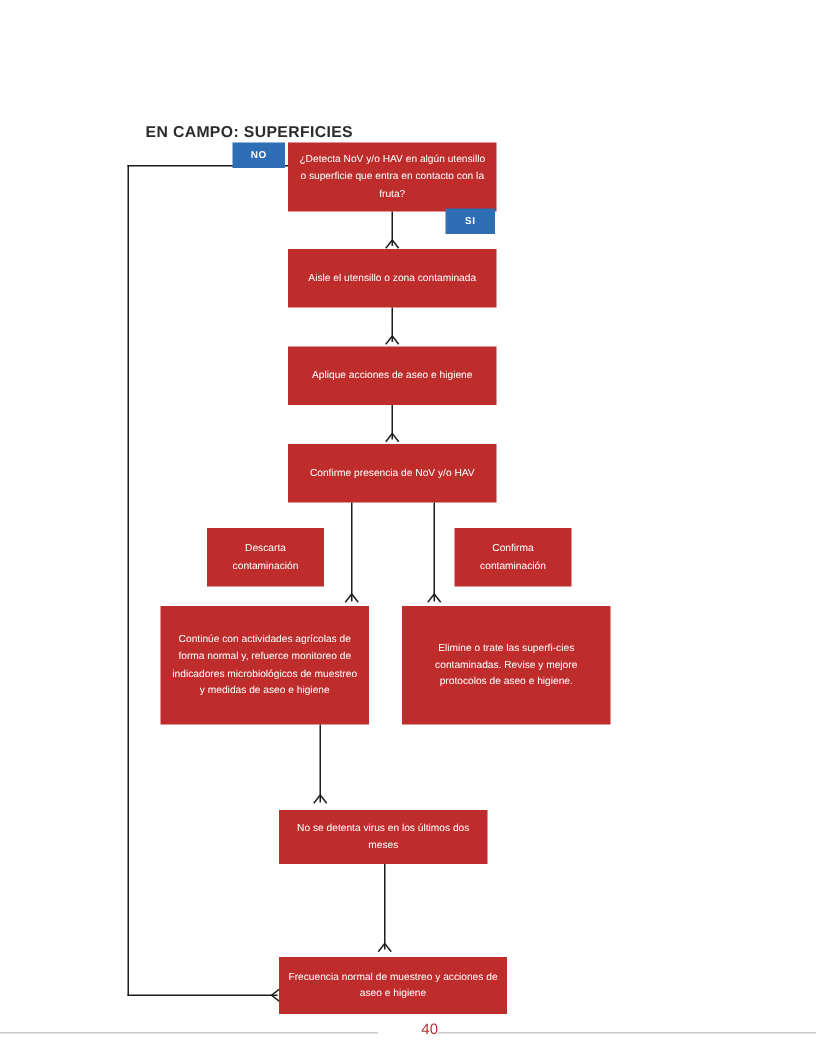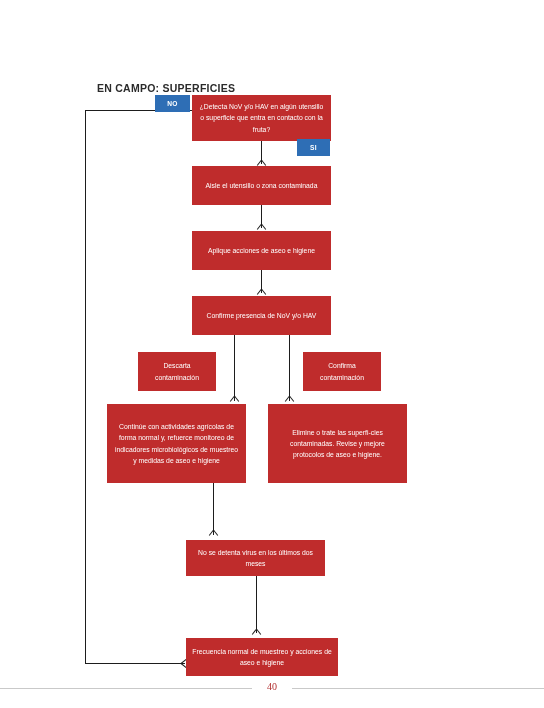--- a/index.html
+++ b/index.html
@@ -119,24 +119,23 @@
     height: 1px;
     background: #c9c9c9;
   }
   .footer-rule-left  { left: 0px;   width: 252px; }
   .footer-rule-right { left: 292px; width: 252px; }
   .page-number {
     position: absolute;
     left: 252px;
     top: 681px;
     width: 40px;
-    text-align: center;
+    text-align: right;
     font-size: 10px;
     color: #b23030;
-    font-family: Liberation Serif, serif;
   }
 </style>
 </head>
 <body>
 
 <div id="page">
 
   <div class="heading">EN CAMPO: SUPERFICIES</div>
 
   <div class="hline" style="left:85px;  top:110px; width:107px;"></div>

